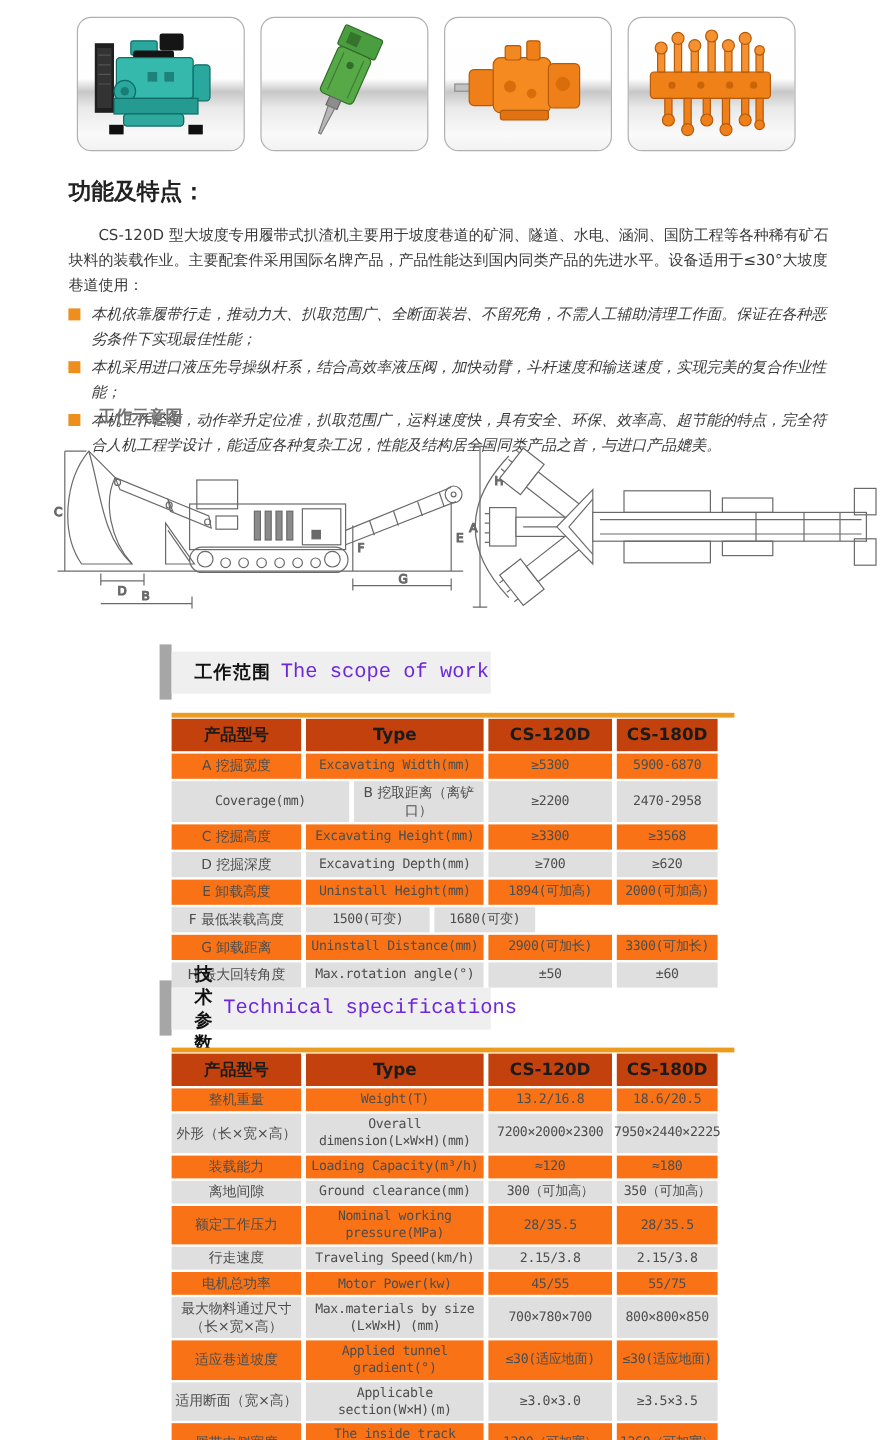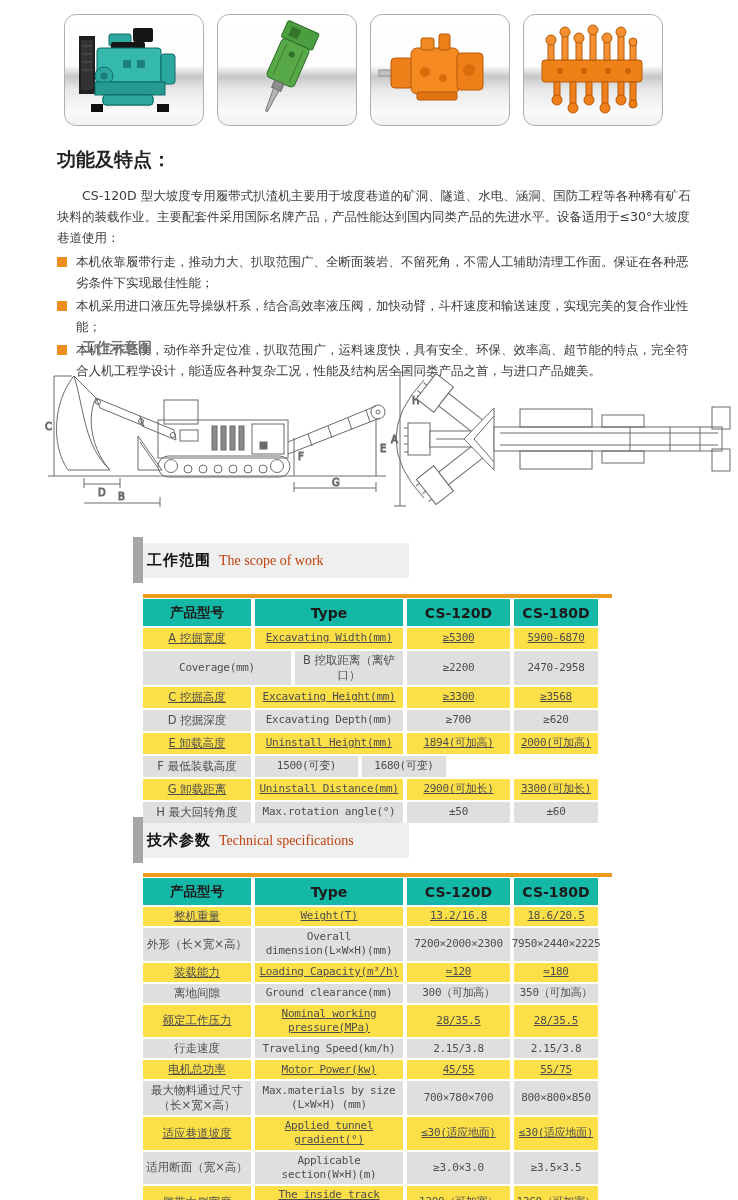--- a/index.html
+++ b/index.html
@@ -12,52 +12,52 @@
   .card{
     width:140px;height:112px;border:1px solid #b0b0b0;border-radius:12px;box-sizing:border-box;
     background:linear-gradient(180deg,#ffffff 0%,#fefefe 46%,#c7c7c7 56%,#e9e9e9 68%,#fafafa 88%,#f2f2f2 100%);
     display:flex;align-items:center;justify-content:center;overflow:hidden;
   }
   .card svg{display:block;}
   
   .features{position:absolute;top:147px;left:57px;width:641px;}
   .features-heading{font-size:19px;font-weight:bold;color:#222;margin:0 0 12px 0;}
   .intro{font-size:12.5px;line-height:21px;margin:0 0 3px 0;text-indent:2em;color:#3a3a3a;}
-  .bullet-list{list-style:none;margin:0;padding:0;}
+  .bullet-list{list-style:none;margin:0;padding:0;font-style:italic;}
   .bullet-item{position:relative;padding-left:19px;font-size:12.5px;line-height:21px;margin:2px 0;color:#3a3a3a;}
   .bullet-sq{position:absolute;left:0;top:6px;width:10px;height:10px;background:#ee8f1d;}
   
   .work-title{position:absolute;top:339px;left:82px;font-size:14px;font-weight:bold;color:#737373;}
   .diag{position:absolute;}
   .diag-side{top:360px;left:40px;}
   .diag-top{top:358px;left:390px;}
   .diag svg text{font-family:"DejaVu Sans",sans-serif;font-size:10px;fill:#333;}
   
   .sec-head{position:absolute;left:133px;height:46px;width:300px;}
   .sec-bar{position:absolute;left:0;top:0;width:10px;height:46px;background:#a6a6a6;}
-  .sec-panel{position:absolute;left:10px;top:6px;width:266px;height:35px;background:#efefef;display:flex;align-items:center;padding-left:4px;box-sizing:border-box;}
+  .sec-panel{position:absolute;left:10px;top:6px;width:266px;height:35px;background:#efefef;display:flex;align-items:center;padding-left:19px;box-sizing:border-box;}
   .sec-zh{font-size:15px;font-weight:bold;color:#111;letter-spacing:1px;}
-  .sec-en{font-family:Liberation Serif, serif;font-size:14px;color:#c2410c;margin-left:8px;white-space:nowrap;}
+  .sec-en{font-family:Liberation Mono, monospace;font-size:17px;color:#6d28d9;margin-left:8px;white-space:nowrap;}
   
   .spec-table{position:absolute;left:143px;width:469px;}
   .t-accent{height:4px;background:#ec9b1d;margin-bottom:1px;}
   .t-header{display:flex;gap:4px;margin-bottom:2px;}
-  .h-cell{background:#14b8a6;color:#1b1b1b;font-weight:bold;display:flex;align-items:center;justify-content:center;height:27px;box-sizing:border-box;}
+  .h-cell{background:#c2410c;color:#1b1b1b;font-weight:bold;display:flex;align-items:center;justify-content:center;height:27px;box-sizing:border-box;}
   .h-zh{font-size:13.5px;}
   .h-en{font-size:14px;}
   .c1{width:108px;flex:none;}
   .c2{width:148px;flex:none;}
   .c3{width:103px;flex:none;}
   .c4{width:84px;flex:none;}
   .t-row{display:flex;gap:4px;margin-bottom:2px;}
   .cell{display:flex;align-items:center;justify-content:center;text-align:center;box-sizing:border-box;
         padding:2px 2px;color:#4d4d4d;white-space:pre-line;line-height:1.3;}
   .t1 .cell{min-height:21px;}
   .t2 .cell{min-height:19px;}
-  .row-odd  .cell{background:#fde047;text-decoration:underline;}
+  .row-odd  .cell{background:#f97316;}
   .row-even .cell{background:#dfdfdf;}
   .cn{font-size:11.5px;}
   .cm{font-family:"DejaVu Sans Mono","Liberation Mono",monospace;font-size:11px;letter-spacing:-0.3px;}
 </style>
 </head>
 <body>
 
 <div class="gallery">
   <div class="card">
     <svg width="126" height="100" viewBox="0 0 126 100">

